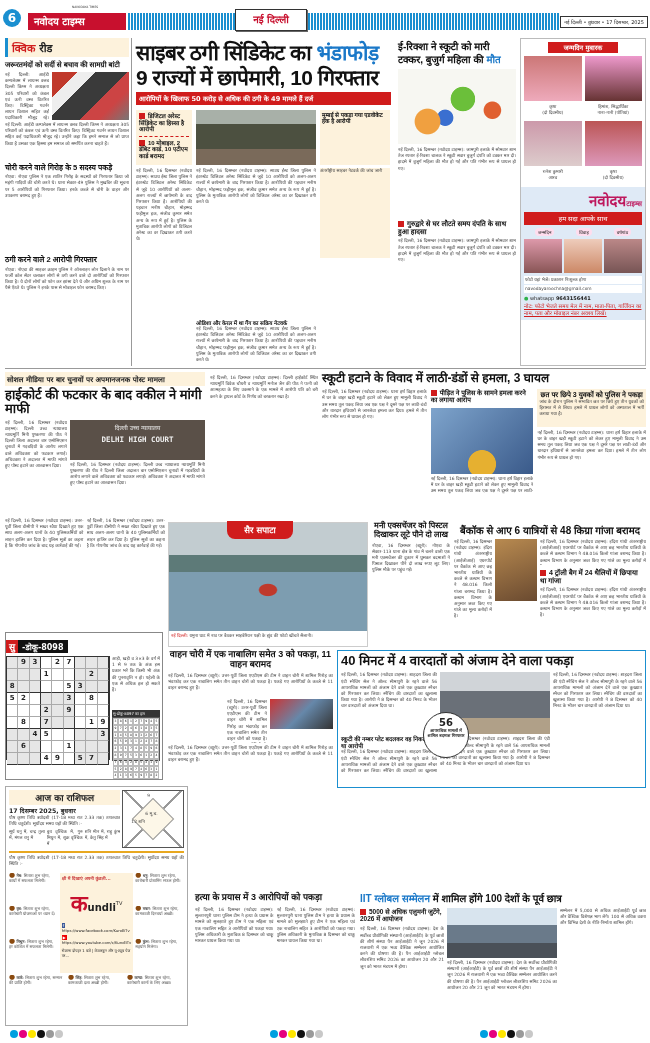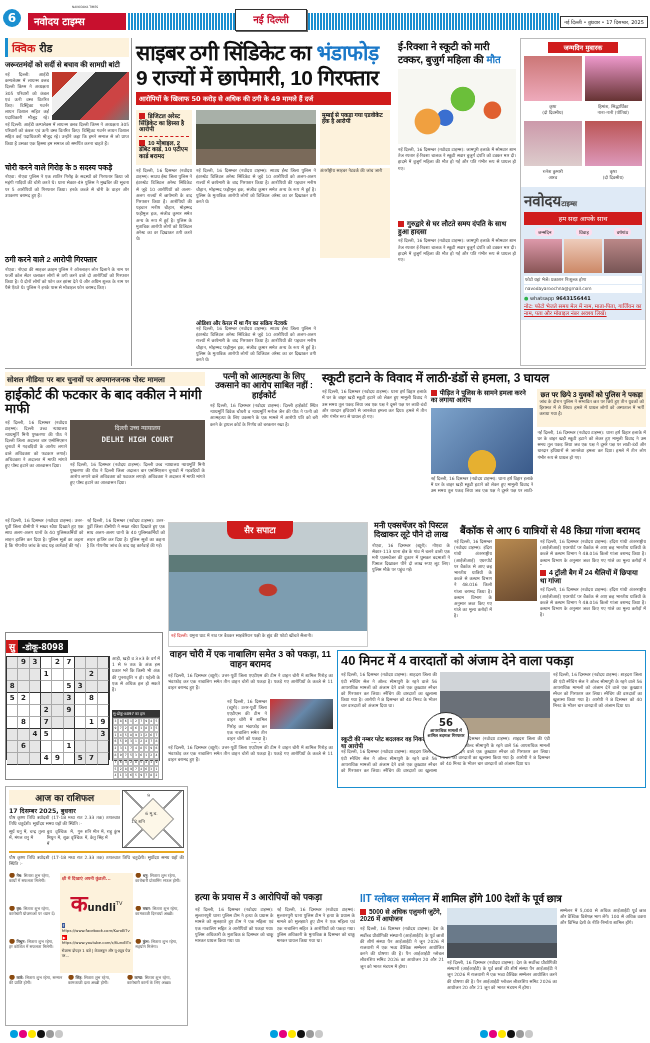--- a/index.html
+++ b/index.html
@@ -95,21 +95,21 @@
     <div style="height:45px;background:linear-gradient(#c77,#eab);"></div>
     <div style="height:45px;background:linear-gradient(#e9c,#633);"></div>
     <div class="tiny" style="text-align:center;height:14px;"><span>कृषा</span><br><span>(दो दिवसीय)</span></div>
     <div class="tiny" style="text-align:center;height:14px;"><span>हिमांश, सिद्धार्थिका</span><br><span>नाना-नानी (पोतियां)</span></div>
     <div style="height:45px;background:linear-gradient(#c9a,#dcc);"></div>
     <div style="height:45px;background:linear-gradient(#b55,#d9b);"></div>
     <div class="tiny" style="text-align:center;height:14px;"><span>रत्नेश कुमारी</span><br><span>आरव</span></div>
     <div class="tiny" style="text-align:center;height:14px;"><span>कृषा</span><br><span>(दो दिवसीय)</span></div>
   </div>
   <div style="background:#dfeaf6;margin-top:4px;padding:3px;">
-    <div style="text-align:left;color:#404040;font-weight:bold;">
+    <div style="text-align:right;color:#be185d;font-weight:bold;">
       <span style="font-size:15px;">नवोदय</span><span style="font-size:7px;">टाइम्स</span>
     </div>
     <div style="background:#d01c1c;color:#fff;font-size:6.5px;text-align:center;padding:2px;margin:2px 0;">हम सदा आपके साथ</div>
     <div style="display:flex;justify-content:space-around;margin:3px 0;">
       <span style="font-size:4.5px;background:#fde;border-radius:5px;padding:1px 3px;">जन्मदिन</span>
       <span style="font-size:4.5px;background:#fde;border-radius:5px;padding:1px 3px;">विवाह</span>
       <span style="font-size:4.5px;background:#fde;border-radius:5px;padding:1px 3px;">वर्षगांठ</span>
     </div>
     <div style="display:flex;gap:2px;">
       <div style="flex:1;height:34px;background:linear-gradient(#d9a,#855);"></div>
@@ -138,21 +138,20 @@
       <div style="height:40px;background:#5a5048;color:#eee;text-align:center;padding-top:4px;">
         <div style="font-size:6px;">दिल्ली उच्च न्यायालय</div>
         <div style="font-family:'DejaVu Sans Mono',monospace;font-size:7.5px;font-weight:bold;margin-top:3px;">DELHI HIGH COURT</div>
       </div>
       <div class="tiny txtblock" style="height:54px;margin-top:2px;">नई दिल्ली, 16 दिसम्बर (नवोदय टाइम्स): दिल्ली उच्च न्यायालय न्यायमूर्ति मिनी पुष्करणा की पीठ ने दिल्ली जिला अदालत बार एसोसिएशन चुनावों में गड़बड़ियों के आरोप लगाने वाले अधिवक्ता को फटकार लगाई। अधिवक्ता ने अदालत में माफी मांगते हुए पोस्ट हटाने का आश्वासन दिया।</div>
     </div>
   </div>
 </div>
 
 <div class="abs" style="left:210px;top:372px;width:108px;height:130px;">
-  <div class="hl" style="font-size:8.5px;text-align:center;">पत्नी को आत्महत्या के लिए उकसाने का आरोप साबित नहीं : हाईकोर्ट</div>
   <div class="tiny txtblock" style="height:96px;margin-top:3px;">नई दिल्ली, 16 दिसम्बर (नवोदय टाइम्स): दिल्ली हाईकोर्ट स्थित न्यायमूर्ति विवेक चौधरी व न्यायमूर्ति मनोज जैन की पीठ ने पत्नी को आत्महत्या के लिए उकसाने के एक मामले में आरोपी पति को बरी करने के ट्रायल कोर्ट के निर्णय को बरकरार रखा है।</div>
 </div>
 
 <div class="abs" style="left:322px;top:372px;width:324px;height:135px;">
   <div class="hl" style="font-size:12px;white-space:nowrap;">स्कूटी हटाने के विवाद में लाठी-डंडों से हमला, 3 घायल</div>
   <div style="display:flex;gap:4px;margin-top:4px;">
     <div class="tiny txtblock" style="width:106px;height:108px;">नई दिल्ली, 16 दिसम्बर (नवोदय टाइम्स): थाना हर्ष विहार इलाके में घर के बाहर खड़ी स्कूटी हटाने को लेकर हुए मामूली विवाद ने उस समय तूल पकड़ लिया जब एक पक्ष ने दूसरे पक्ष पर लाठी-डंडों और धारदार हथियारों से जानलेवा हमला कर दिया। हमले में तीन लोग गंभीर रूप से घायल हो गए।</div>
     <div style="width:104px;">
       <div class="hl bullet" style="font-size:6.5px;">पीड़ित ने पुलिस के सामने हमला करने का लगाया आरोप</div>
       <div style="height:66px;margin-top:4px;background:radial-gradient(circle at 50% 85%,#e6b030 0 18%,transparent 19%),linear-gradient(135deg,#7ea4cc,#3a5a8a);"></div>

